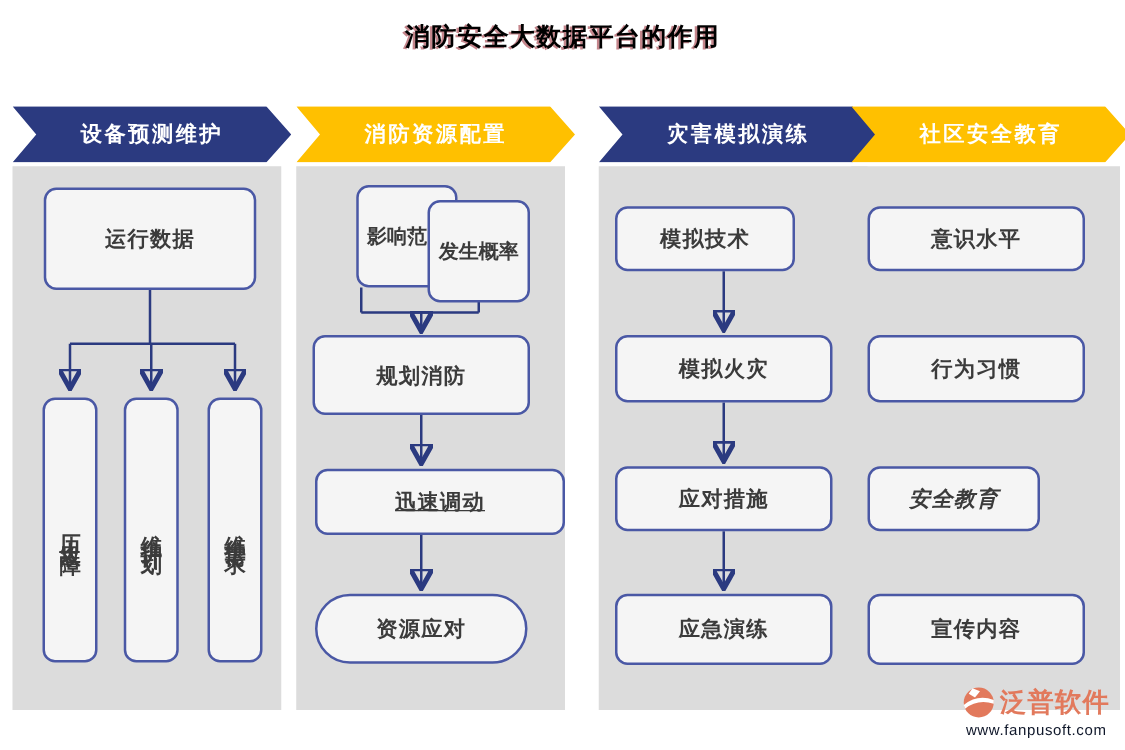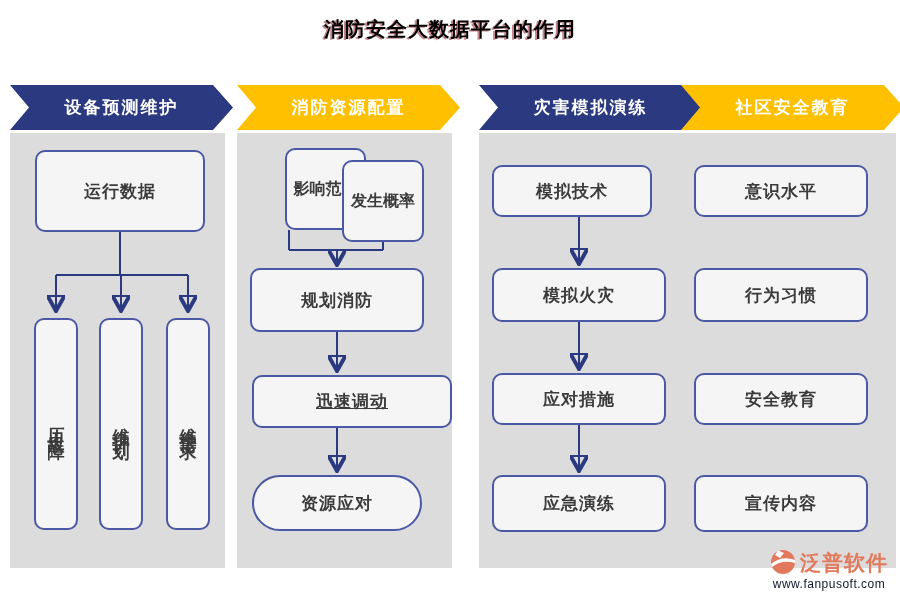--- a/index.html
+++ b/index.html
@@ -109,33 +109,33 @@
     <svg class="conn" viewBox="0 0 215 435">
       <defs>
         <marker id="ah3" markerWidth="9" markerHeight="9" refX="7" refY="4.5" orient="auto">
           <path d="M0,0 L8,4.5 L0,9 z" fill="#2b3a80" stroke="none"></path>
         </marker>
       </defs>
       <line x1="100" y1="84" x2="100" y2="129" marker-end="url(#ah3)"></line>
       <line x1="100" y1="189" x2="100" y2="234" marker-end="url(#ah3)"></line>
       <line x1="100" y1="292" x2="100" y2="336" marker-end="url(#ah3)"></line>
     </svg>
-    <div class="box" style="left:13px; top:32px; width:160px; height:52px;">模拟技术</div>
+    <div class="box" style="left:13px; top:32px; width:144px; height:52px;">模拟技术</div>
     <div class="box" style="left:13px; top:135px; width:174px; height:54px;">模拟火灾</div>
     <div class="box" style="left:13px; top:240px; width:174px; height:52px;">应对措施</div>
     <div class="box" style="left:13px; top:342px; width:174px; height:57px;">应急演练</div>
   </div>
 </div>
 
 <div class="col col-4">
   <div class="hdr yellow">社区安全教育</div>
   <div class="body-panel">
     <div class="box" style="left:13px; top:32px; width:174px; height:52px;">意识水平</div>
     <div class="box" style="left:13px; top:135px; width:174px; height:54px;">行为习惯</div>
-    <div class="box" style="left:13px; top:240px; width:174px; height:52px;">安全教育</div>
+    <div class="box" style="left:13px; top:240px; width:138px; height:52px;font-style:italic;">安全教育</div>
     <div class="box" style="left:13px; top:342px; width:174px; height:57px;">宣传内容</div>
   </div>
 </div>
 
 <div class="brand">
   <div class="brand-row">
     <svg width="26" height="26" viewBox="0 0 26 26">
       <circle cx="13" cy="13" r="12" fill="#e2795c"></circle>
       <path d="M1 15 Q12 6 25 11 L25 14 Q12 10 2 18 Z" fill="#ffffff"></path>
       <path d="M8 1.5 L14 4 L10 9 L5 6 Z" fill="#ffffff"></path>

